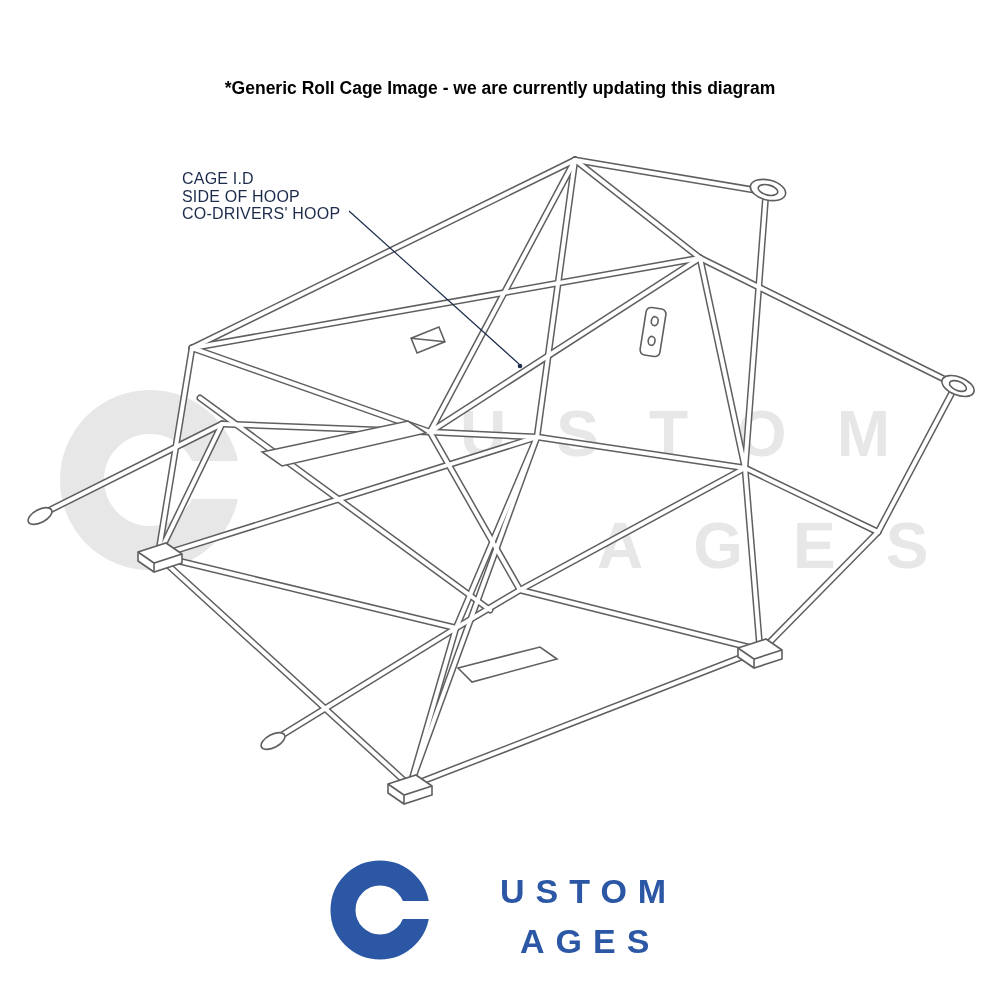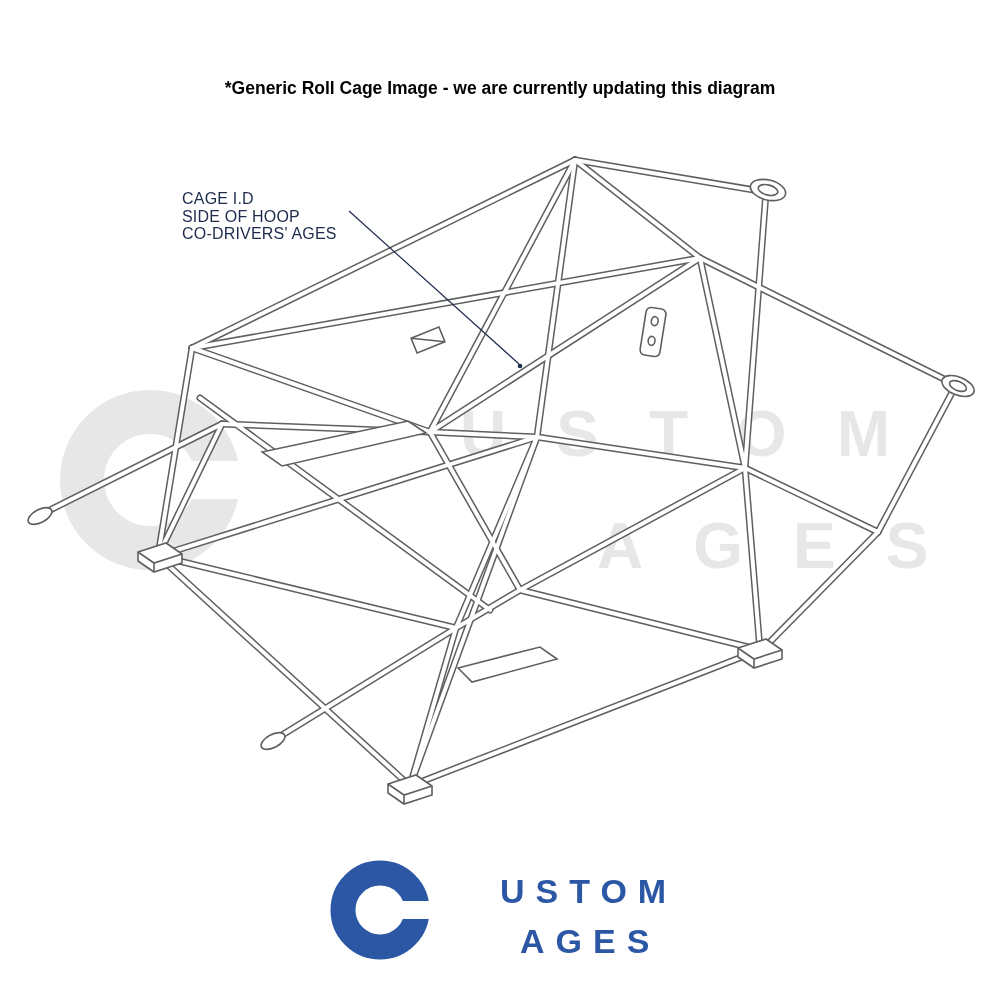--- a/index.html
+++ b/index.html
@@ -9,21 +9,20 @@
   }
   .layer{position:absolute;left:0;top:0;}
   .disclaimer{
     position:absolute;top:78px;left:0;width:100%;text-align:center;
     font-weight:bold;font-size:17.5px;color:#000;
   }
   .callout{
     position:absolute;left:182px;top:170px;
     font-size:16px;line-height:17.5px;letter-spacing:.2px;
     color:var(--callout-color,#1d2b4c);
-    margin-top:20px;
   }
   .wm-text,.logo-text{font-weight:bold;}
   
   .tube-outer{stroke:var(--line-color,#5f5f5f);stroke-width:7;fill:none;stroke-linecap:round;stroke-linejoin:round;}
   .tube-inner{stroke:#fff;stroke-width:4;fill:none;stroke-linecap:round;stroke-linejoin:round;}
   .details{stroke:var(--line-color,#5f5f5f);stroke-width:1.6;}
   .leader{stroke:var(--callout-color,#1d2b4c);stroke-width:1.2;fill:none;}
 </style>
 </head>
 <body>
@@ -140,21 +139,21 @@
       <path class="leader" d="M349,211 L519,364"></path>
       <circle cx="520" cy="366" r="2.3" fill="var(--callout-color,#1d2b4c)"></circle>
     </g>
   </svg>
 
   <div class="disclaimer">*Generic Roll Cage Image - we are currently updating this diagram</div>
 
   <div class="callout">
     <div>CAGE I.D</div>
     <div>SIDE OF HOOP</div>
-    <div>CO-DRIVERS' AGES</div>
+    <div>CO-DRIVERS' HOOP</div>
   </div>
 
   <svg class="layer" style="left:320px;top:856px;" width="380" height="112" viewBox="0 0 380 112">
     <g>
       <circle cx="60" cy="54" r="37" fill="none" stroke="var(--logo-color,#2b57a5)" stroke-width="25"></circle>
       <rect x="60" y="45" width="55" height="18" fill="#fff"></rect>
     </g>
     <text x="180" y="47" class="logo-text" font-size="34" letter-spacing="11" fill="var(--logo-color,#2b57a5)">USTOM</text>
     <text x="200" y="97" class="logo-text" font-size="34" letter-spacing="11" fill="var(--logo-color,#2b57a5)">AGES</text>
   </svg>

